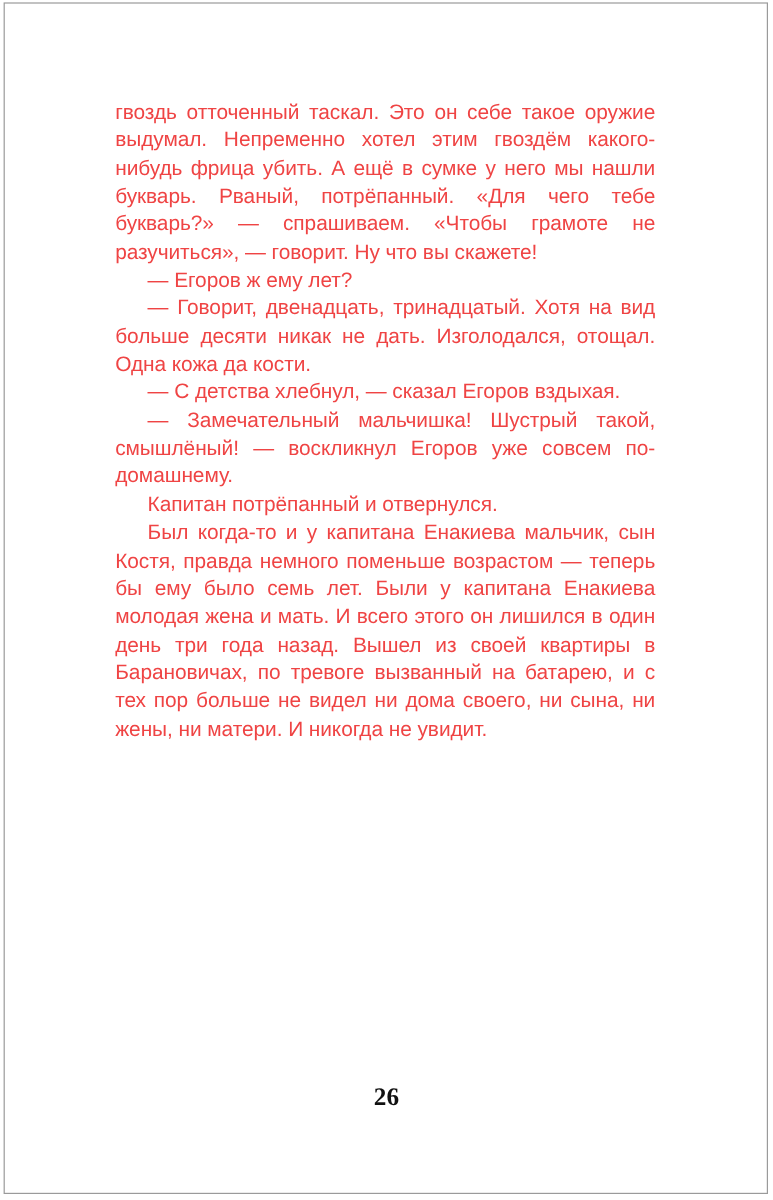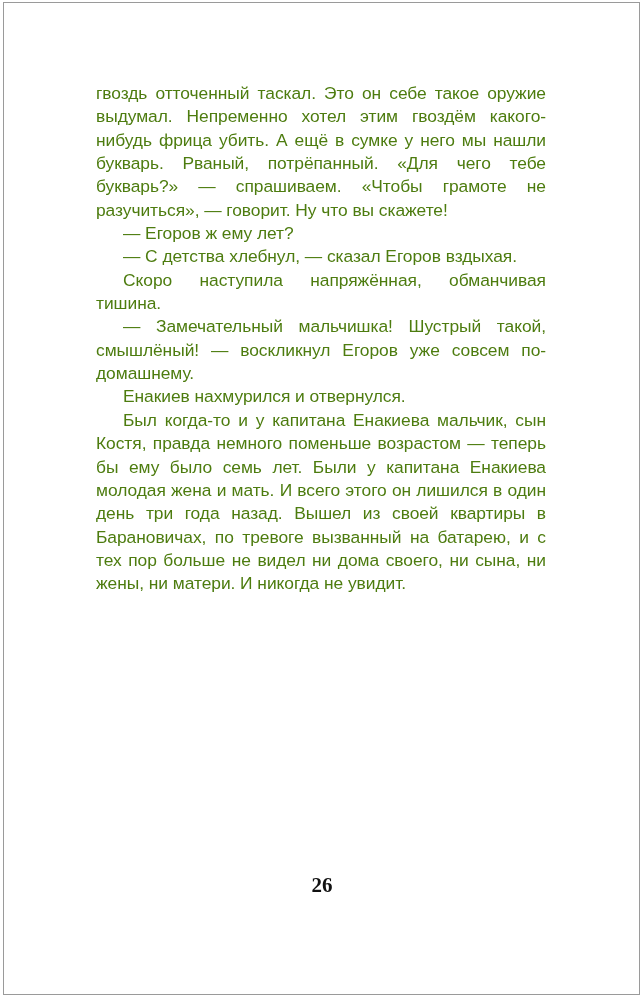--- a/index.html
+++ b/index.html
@@ -33,54 +33,54 @@
   .text-column {
     position: absolute;
     left: 96px;
     top: 82px;
     width: 450px;
   }
   .para {
     margin: 0;
     font-size: 17.4px;
     line-height: 23.35px;
-    color: #4d7c0f;
+    color: #ef4444;
     text-align: justify;
     text-align-last: left;
     letter-spacing: -0.05px;
     word-spacing: 0px;
     white-space: pre-wrap;
   }
   .para.indent {
     text-indent: 27px;
   }
   .page-number {
     position: absolute;
     left: 0;
-    top: 873px;
+    top: 902px;
     width: 644px;
     text-align: center;
     font-family: "Liberation Serif", serif;
     font-weight: bold;
     font-size: 21px;
     color: #111111;
   }
 </style>
 </head>
 <body>
 
 <div class="page">
 
   <div class="page-edge"></div>
 
   <div class="text-column">
     <p class="para">гвоздь отточенный таскал. Это он себе такое оружие выдумал. Непременно хотел этим гвоздём какого-нибудь фрица убить. А ещё в сумке у него мы нашли букварь. Рваный, потрёпанный. «Для чего тебе букварь?» — спрашиваем. «Чтобы грамоте не разучиться», — говорит. Ну что вы скажете!</p>
     <p class="para indent">— Егоров ж ему лет?</p>
+    <p class="para indent">— Говорит, двенадцать, тринадцатый. Хотя на вид больше десяти никак не дать. Изголодался, отощал. Одна кожа да кости.</p>
     <p class="para indent">— С детства хлебнул, — сказал Егоров вздыхая.</p>
-    <p class="para indent">Скоро наступила напряжённая, обманчивая тишина.</p>
     <p class="para indent">— Замечательный мальчишка! Шустрый такой, смышлёный! — воскликнул Егоров уже совсем по-домашнему.</p>
-    <p class="para indent">Енакиев нахмурился и отвернулся.</p>
+    <p class="para indent">Капитан потрёпанный и отвернулся.</p>
     <p class="para indent">Был когда-то и у капитана Енакиева мальчик, сын Костя, правда немного поменьше возрастом — теперь бы ему было семь лет. Были у капитана Енакиева молодая жена и мать. И всего этого он лишился в один день три года назад. Вышел из своей квартиры в Барановичах, по тревоге вызванный на батарею, и с тех пор больше не видел ни дома своего, ни сына, ни жены, ни матери. И никогда не увидит.</p>
   </div>
 
   <div class="page-number">26</div>
 
 </div>
 
 </body></html>

